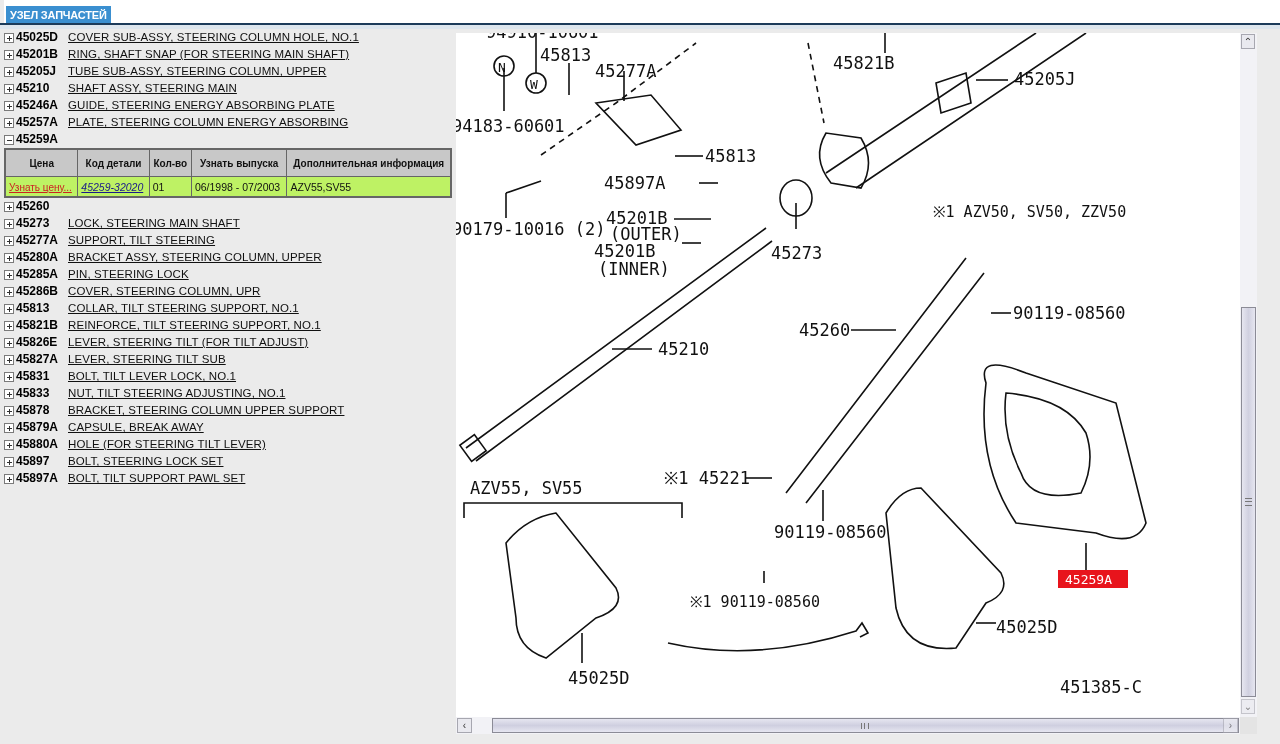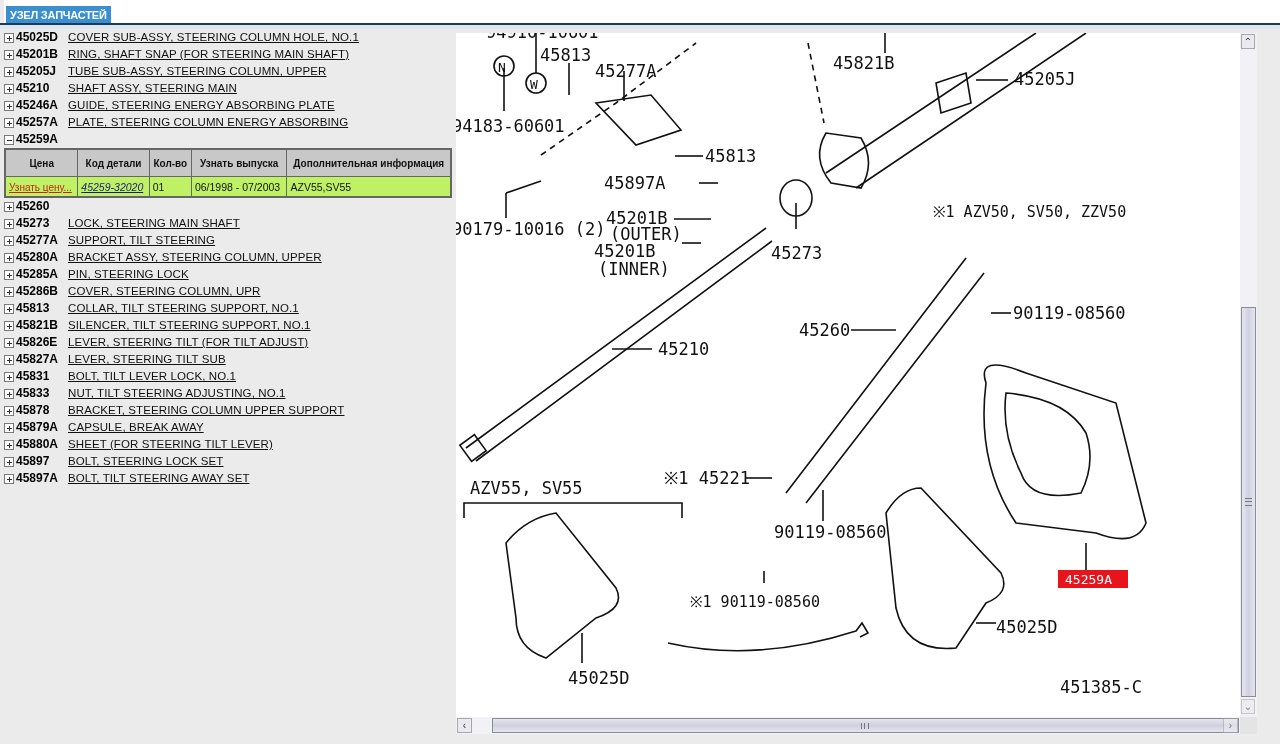--- a/index.html
+++ b/index.html
@@ -220,21 +220,21 @@
 
   <div class="row plus">
     <span class="pm"></span>
     <span class="code">45813</span>
     <span class="name">COLLAR, TILT STEERING SUPPORT, NO.1</span>
   </div>
 
   <div class="row plus">
     <span class="pm"></span>
     <span class="code">45821B</span>
-    <span class="name">SILENCER, TILT STEERING SUPPORT, NO.1</span>
+    <span class="name">REINFORCE, TILT STEERING SUPPORT, NO.1</span>
   </div>
 
   <div class="row plus">
     <span class="pm"></span>
     <span class="code">45826E</span>
     <span class="name">LEVER, STEERING TILT (FOR TILT ADJUST)</span>
   </div>
 
   <div class="row plus">
     <span class="pm"></span>
@@ -262,33 +262,33 @@
 
   <div class="row plus">
     <span class="pm"></span>
     <span class="code">45879A</span>
     <span class="name">CAPSULE, BREAK AWAY</span>
   </div>
 
   <div class="row plus">
     <span class="pm"></span>
     <span class="code">45880A</span>
-    <span class="name">SHEET (FOR STEERING TILT LEVER)</span>
+    <span class="name">HOLE (FOR STEERING TILT LEVER)</span>
   </div>
 
   <div class="row plus">
     <span class="pm"></span>
     <span class="code">45897</span>
     <span class="name">BOLT, STEERING LOCK SET</span>
   </div>
 
   <div class="row plus">
     <span class="pm"></span>
     <span class="code">45897A</span>
-    <span class="name">BOLT, TILT STEERING AWAY SET</span>
+    <span class="name">BOLT, TILT SUPPORT PAWL SET</span>
   </div>
 </div>
 </div>
 
 <div class="diagram-wrap">
   <svg width="784" height="684" viewBox="0 0 784 684">
     <g stroke="#111" stroke-width="1.6" fill="none">
 
       <path d="M85 122 L160 70 L240 10" stroke-dasharray="6,5"></path>
       <path d="M352 10 L368 90" stroke-dasharray="6,5"></path>

